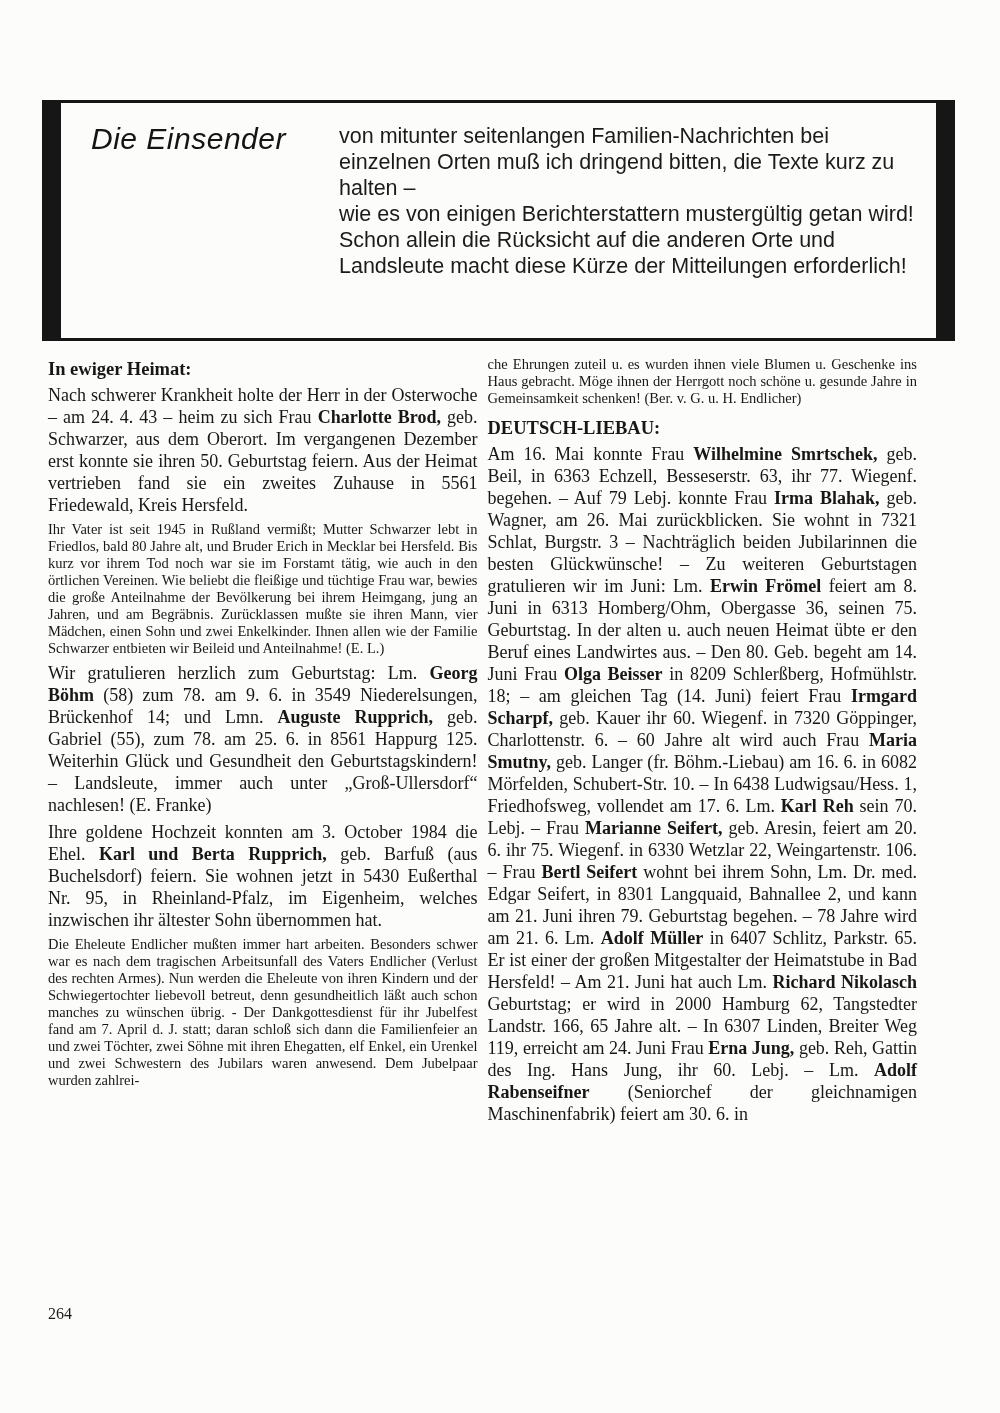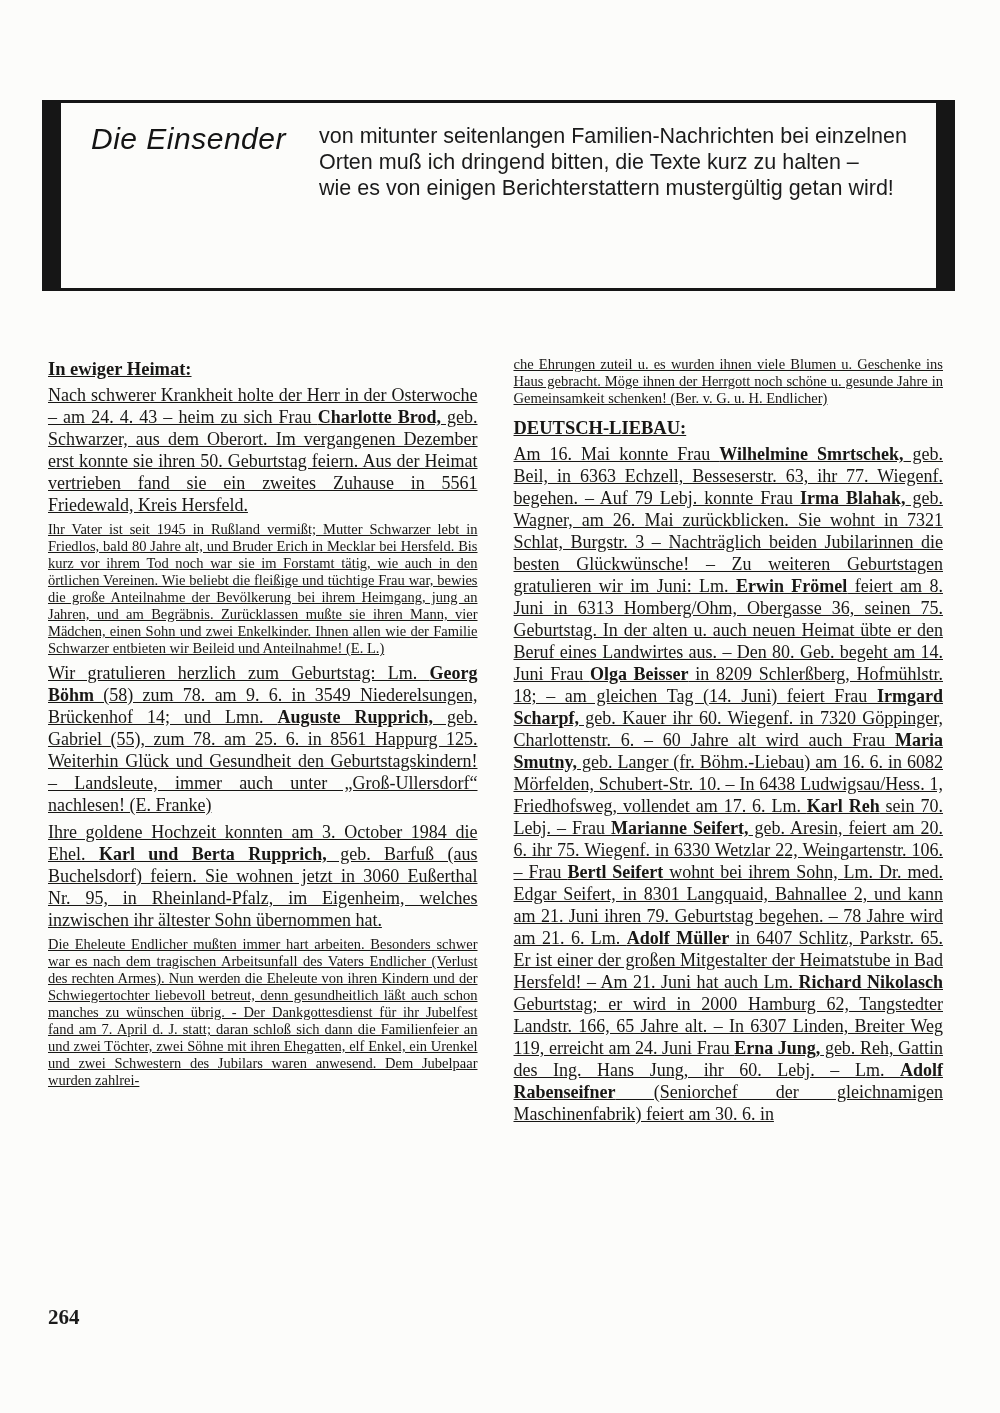--- a/index.html
+++ b/index.html
@@ -13,21 +13,21 @@
     background: #fcfcfa;
     overflow: hidden;
   }
 
   
   .header-box {
     position: absolute;
     left: 42px;
     top: 100px;
     width: 913px;
-    height: 191px;
+    height: 241px;
     background: #fcfcfa;
     border-top: 3px solid #161616;
     border-bottom: 3px solid #161616;
     border-left: 19px solid #161616;
     border-right: 19px solid #161616;
   }
   .box-inner {
     display: flex;
     padding: 20px 20px 0 30px;
     font-family: "Liberation Sans", sans-serif;
@@ -39,33 +39,32 @@
     font-size: 30px;
     line-height: 32px;
     letter-spacing: 0.5px;
     color: #141414;
   }
   .box-text {
     flex: 1;
     font-size: 21.5px;
     line-height: 26px;
     color: #1b1b1b;
+    margin-left: 20px;
   }
   .box-line { font-weight: 400; }
   .box-line.bold { font-weight: 400; }
 
   
   .columns {
     position: absolute;
     left: 48px;
     top: 356px;
     width: 905px;
     display: flex;
-    gap: 26px;
-    text-decoration: underline;
   }
   .col {
     width: 439.5px;
     flex: 0 0 439.5px;
   }
   .col h3 {
     font-size: 18.5px;
     line-height: 22px;
     font-weight: 700;
     margin: 10px 0 4px 0;
@@ -83,47 +82,47 @@
     font-size: 14.5px;
     line-height: 17px;
   }
   .col b { font-weight: 700; }
 
   
   .page-number {
     position: absolute;
     left: 48px;
     top: 1305px;
-    font-size: 21px;
+    font-size: 16px;
     color: #1b1b1b;
-    font-weight: bold;
   }
 </style>
 </head>
 <body>
 
 <div class="page">
 
   <div class="header-box">
     <div class="box-inner">
       <div class="box-title">Die Einsender</div>
       <div class="box-text">
           <div class="box-line">von mitunter seitenlangen Familien-Nachrichten bei einzelnen Orten muß ich dringend bitten, die Texte kurz zu halten –</div>
           <div class="box-line bold">wie es von einigen Berichterstattern mustergültig getan wird!</div>
+          <div class="box-line">Schon allein die Rücksicht auf die anderen Orte und Landsleute macht diese Kürze der Mitteilungen erforderlich!</div>
         </div>
     </div>
   </div>
 
   <div class="columns">
     <div class="col">
         <h3 class="heading"><b>In ewiger Heimat:</b></h3>
         <p class="paragraph"><span>Nach schwerer Krankheit holte der Herr in der Osterwoche – am 24. 4. 43 – heim zu sich Frau </span><b>Charlotte Brod,</b><span> geb. Schwarzer, aus dem Oberort. Im vergangenen Dezember erst konnte sie ihren 50. Geburtstag feiern. Aus der Heimat vertrieben fand sie ein zweites Zuhause in 5561 Friedewald, Kreis Hersfeld.</span></p>
         <p class="paragraph small"><span>Ihr Vater ist seit 1945 in Rußland vermißt; Mutter Schwarzer lebt in Friedlos, bald 80 Jahre alt, und Bruder Erich in Mecklar bei Hersfeld. Bis kurz vor ihrem Tod noch war sie im Forstamt tätig, wie auch in den örtlichen Vereinen. Wie beliebt die fleißige und tüchtige Frau war, bewies die große Anteilnahme der Bevölkerung bei ihrem Heimgang, jung an Jahren, und am Begräbnis. Zurücklassen mußte sie ihren Mann, vier Mädchen, einen Sohn und zwei Enkelkinder. Ihnen allen wie der Familie Schwarzer entbieten wir Beileid und Anteilnahme! (E. L.)</span></p>
         <p class="paragraph"><span>Wir gratulieren herzlich zum Geburtstag: Lm. </span><b>Georg Böhm</b><span> (58) zum 78. am 9. 6. in 3549 Niederelsungen, Brückenhof 14; und Lmn. </span><b>Auguste Rupprich,</b><span> geb. Gabriel (55), zum 78. am 25. 6. in 8561 Happurg 125. Weiterhin Glück und Gesundheit den Geburtstagskindern! – Landsleute, immer auch unter „Groß-Ullersdorf“ nachlesen! (E. Franke)</span></p>
-        <p class="paragraph"><span>Ihre goldene Hochzeit konnten am 3. October 1984 die Ehel. </span><b>Karl und Berta Rupprich,</b><span> geb. Barfuß (aus Buchelsdorf) feiern. Sie wohnen jetzt in 3060 Eußerthal Nr. 95, in Rheinland-Pfalz, im Eigenheim, welches inzwischen ihr ältester Sohn übernommen hat.</span></p>
+        <p class="paragraph"><span>Ihre goldene Hochzeit konnten am 3. October 1984 die Ehel. </span><b>Karl und Berta Rupprich,</b><span> geb. Barfuß (aus Buchelsdorf) feiern. Sie wohnen jetzt in 5430 Eußerthal Nr. 95, in Rheinland-Pfalz, im Eigenheim, welches inzwischen ihr ältester Sohn übernommen hat.</span></p>
         <p class="paragraph small"><span>Die Eheleute Endlicher mußten immer hart arbeiten. Besonders schwer war es nach dem tragischen Arbeitsunfall des Vaters Endlicher (Verlust des rechten Armes). Nun werden die Eheleute von ihren Kindern und der Schwiegertochter liebevoll betreut, denn gesundheitlich läßt auch schon manches zu wünschen übrig. - Der Dankgottesdienst für ihr Jubelfest fand am 7. April d. J. statt; daran schloß sich dann die Familienfeier an und zwei Töchter, zwei Söhne mit ihren Ehegatten, elf Enkel, ein Urenkel und zwei Schwestern des Jubilars waren anwesend. Dem Jubelpaar wurden zahlrei-</span></p>
       </div>
     <div class="col">
         <p class="paragraph small"><span>che Ehrungen zuteil u. es wurden ihnen viele Blumen u. Geschenke ins Haus gebracht. Möge ihnen der Herrgott noch schöne u. gesunde Jahre in Gemeinsamkeit schenken! (Ber. v. G. u. H. Endlicher)</span></p>
         <h3 class="heading"><b>DEUTSCH-LIEBAU:</b></h3>
         <p class="paragraph"><span>Am 16. Mai konnte Frau </span><b>Wilhelmine Smrtschek,</b><span> geb. Beil, in 6363 Echzell, Besseserstr. 63, ihr 77. Wiegenf. begehen. – Auf 79 Lebj. konnte Frau </span><b>Irma Blahak,</b><span> geb. Wagner, am 26. Mai zurückblicken. Sie wohnt in 7321 Schlat, Burgstr. 3 – Nachträglich beiden Jubilarinnen die besten Glückwünsche! – Zu weiteren Geburtstagen gratulieren wir im Juni: Lm. </span><b>Erwin Frömel</b><span> feiert am 8. Juni in 6313 Homberg/Ohm, Obergasse 36, seinen 75. Geburtstag. In der alten u. auch neuen Heimat übte er den Beruf eines Landwirtes aus. – Den 80. Geb. begeht am 14. Juni Frau </span><b>Olga Beisser</b><span> in 8209 Schlerßberg, Hofmühlstr. 18; – am gleichen Tag (14. Juni) feiert Frau </span><b>Irmgard Scharpf,</b><span> geb. Kauer ihr 60. Wiegenf. in 7320 Göppinger, Charlottenstr. 6. – 60 Jahre alt wird auch Frau </span><b>Maria Smutny,</b><span> geb. Langer (fr. Böhm.-Liebau) am 16. 6. in 6082 Mörfelden, Schubert-Str. 10. – In 6438 Ludwigsau/Hess. 1, Friedhofsweg, vollendet am 17. 6. Lm. </span><b>Karl Reh</b><span> sein 70. Lebj. – Frau </span><b>Marianne Seifert,</b><span> geb. Aresin, feiert am 20. 6. ihr 75. Wiegenf. in 6330 Wetzlar 22, Weingartenstr. 106. – Frau </span><b>Bertl Seifert</b><span> wohnt bei ihrem Sohn, Lm. Dr. med. Edgar Seifert, in 8301 Langquaid, Bahnallee 2, und kann am 21. Juni ihren 79. Geburtstag begehen. – 78 Jahre wird am 21. 6. Lm. </span><b>Adolf Müller</b><span> in 6407 Schlitz, Parkstr. 65. Er ist einer der großen Mitgestalter der Heimatstube in Bad Hersfeld! – Am 21. Juni hat auch Lm. </span><b>Richard Nikolasch</b><span> Geburtstag; er wird in 2000 Hamburg 62, Tangstedter Landstr. 166, 65 Jahre alt. – In 6307 Linden, Breiter Weg 119, erreicht am 24. Juni Frau </span><b>Erna Jung,</b><span> geb. Reh, Gattin des Ing. Hans Jung, ihr 60. Lebj. – Lm. </span><b>Adolf Rabenseifner</b><span> (Seniorchef der gleichnamigen Maschinenfabrik) feiert am 30. 6. in</span></p>
       </div>
   </div>
 
   <div class="page-number">264</div>

